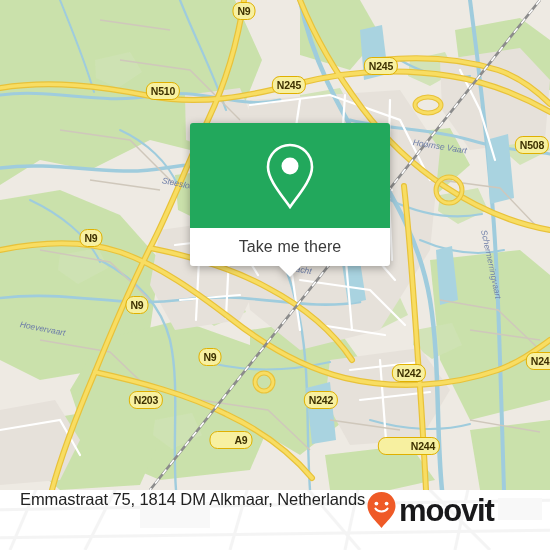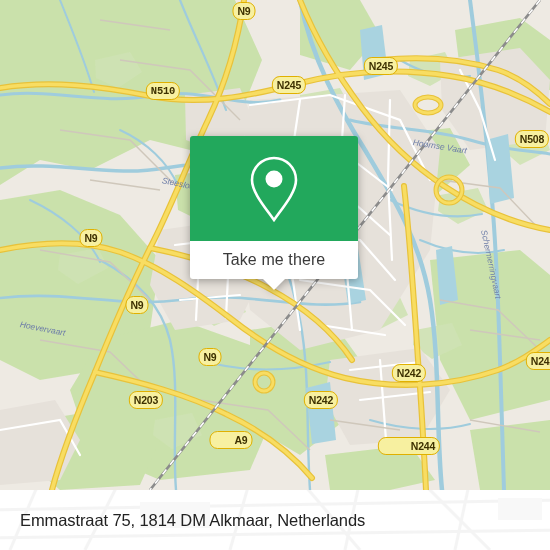--- a/index.html
+++ b/index.html
@@ -60,22 +60,22 @@
     font-size: 8.5px;
     white-space: nowrap;
     transform-origin: 0 50%;
     font-style: italic;
   }
 
   
   #callout {
     position: absolute;
     left: 190px;
-    top: 136px;
-    width: 168px;
+    top: 123px;
+    width: 200px;
     filter: drop-shadow(0 2px 4px rgba(0,0,0,0.32));
   }
   #callout-head {
     height: 105px;
     background: #22a85c;
     border-radius: 3px 3px 0 0;
     display: flex;
     align-items: center;
     justify-content: center;
   }
@@ -145,21 +145,21 @@
     top: 0;
     opacity: 0.5;
   }
   #footer-inner {
     position: absolute;
     left: 0;
     top: 0;
     width: 506px;
     height: 60px;
     display: flex;
-    align-items: center;
+    align-items: flex-start;
     justify-content: space-between;
     padding: 0 18px 0 20px;
     box-sizing: border-box;
   }
   #footer-address {
     font-family: "Liberation Sans", sans-serif;
     font-size: 16.5px;
     color: #222222;
     white-space: nowrap;
     letter-spacing: -0.1px;
@@ -329,22 +329,22 @@
 
       <g>
         <path d="M540,0 L150,490" stroke="#8b8b8b" stroke-width="2.6" fill="none"></path>
         <path d="M540,0 L150,490" stroke="#ffffff" stroke-width="1.6" stroke-dasharray="6 6" fill="none"></path>
       </g>
     </svg>
 
     <div class="shield" style="left:244px; top:11px;">N9</div>
     <div class="shield" style="left:381px; top:66px;">N245</div>
     <div class="shield" style="left:289px; top:85px;">N245</div>
-    <div class="shield" style="left:163px; top:91px;font-family:Liberation Mono, monospace;">N510</div>
-    <div class="shield" style="left:532px; top:139px;">N508</div>
+    <div class="shield" style="left:163px; top:91px;">N510</div>
+    <div class="shield" style="left:532px; top:145px;">N508</div>
     <div class="shield" style="left:91px;  top:238px;">N9</div>
     <div class="shield" style="left:137px; top:305px;">N9</div>
     <div class="shield" style="left:210px; top:357px;">N9</div>
     <div class="shield" style="left:409px; top:373px;">N242</div>
     <div class="shield" style="left:321px; top:400px;">N242</div>
     <div class="shield" style="left:543px; top:361px;">N242</div>
     <div class="shield" style="left:146px; top:400px;">N203</div>
     <div class="shield" style="left:231px; top:440px;padding-left:24px;">A9</div>
     <div class="shield" style="left:409px; top:446px;padding-left:32px;">N244</div>
 
@@ -386,16 +386,25 @@
       </g>
       <g fill="#f2f2f2">
         <rect x="140" y="12" width="70" height="26"></rect>
         <rect x="498" y="8" width="44" height="22"></rect>
       </g>
     </svg>
 
     <div id="footer-inner">
       <span id="footer-address">Emmastraat 75, 1814 DM Alkmaar, Netherlands</span>
 
+      <span id="brand">
+        <svg width="33" height="40" viewBox="0 0 33 40">
+          <path d="M16.5 2 C8.5 2 2.5 8.2 2.5 16 C2.5 24.5 11 31 16.5 38 C22 31 30.5 24.5 30.5 16 C30.5 8.2 24.5 2 16.5 2 Z" fill="#ef5a27"></path>
+          <circle cx="11.4" cy="13.6" r="1.9" fill="#ffffff"></circle>
+          <circle cx="21.6" cy="13.6" r="1.9" fill="#ffffff"></circle>
+          <path d="M10.5 18.6 C12.6 22.4 20.4 22.4 22.5 18.6" fill="none" stroke="#ffffff" stroke-width="2.1" stroke-linecap="round"></path>
+        </svg>
+        <span id="brand-wordmark">moovit</span>
+      </span>
     </div>
   </div>
 
 </div>
 
 </body></html>

